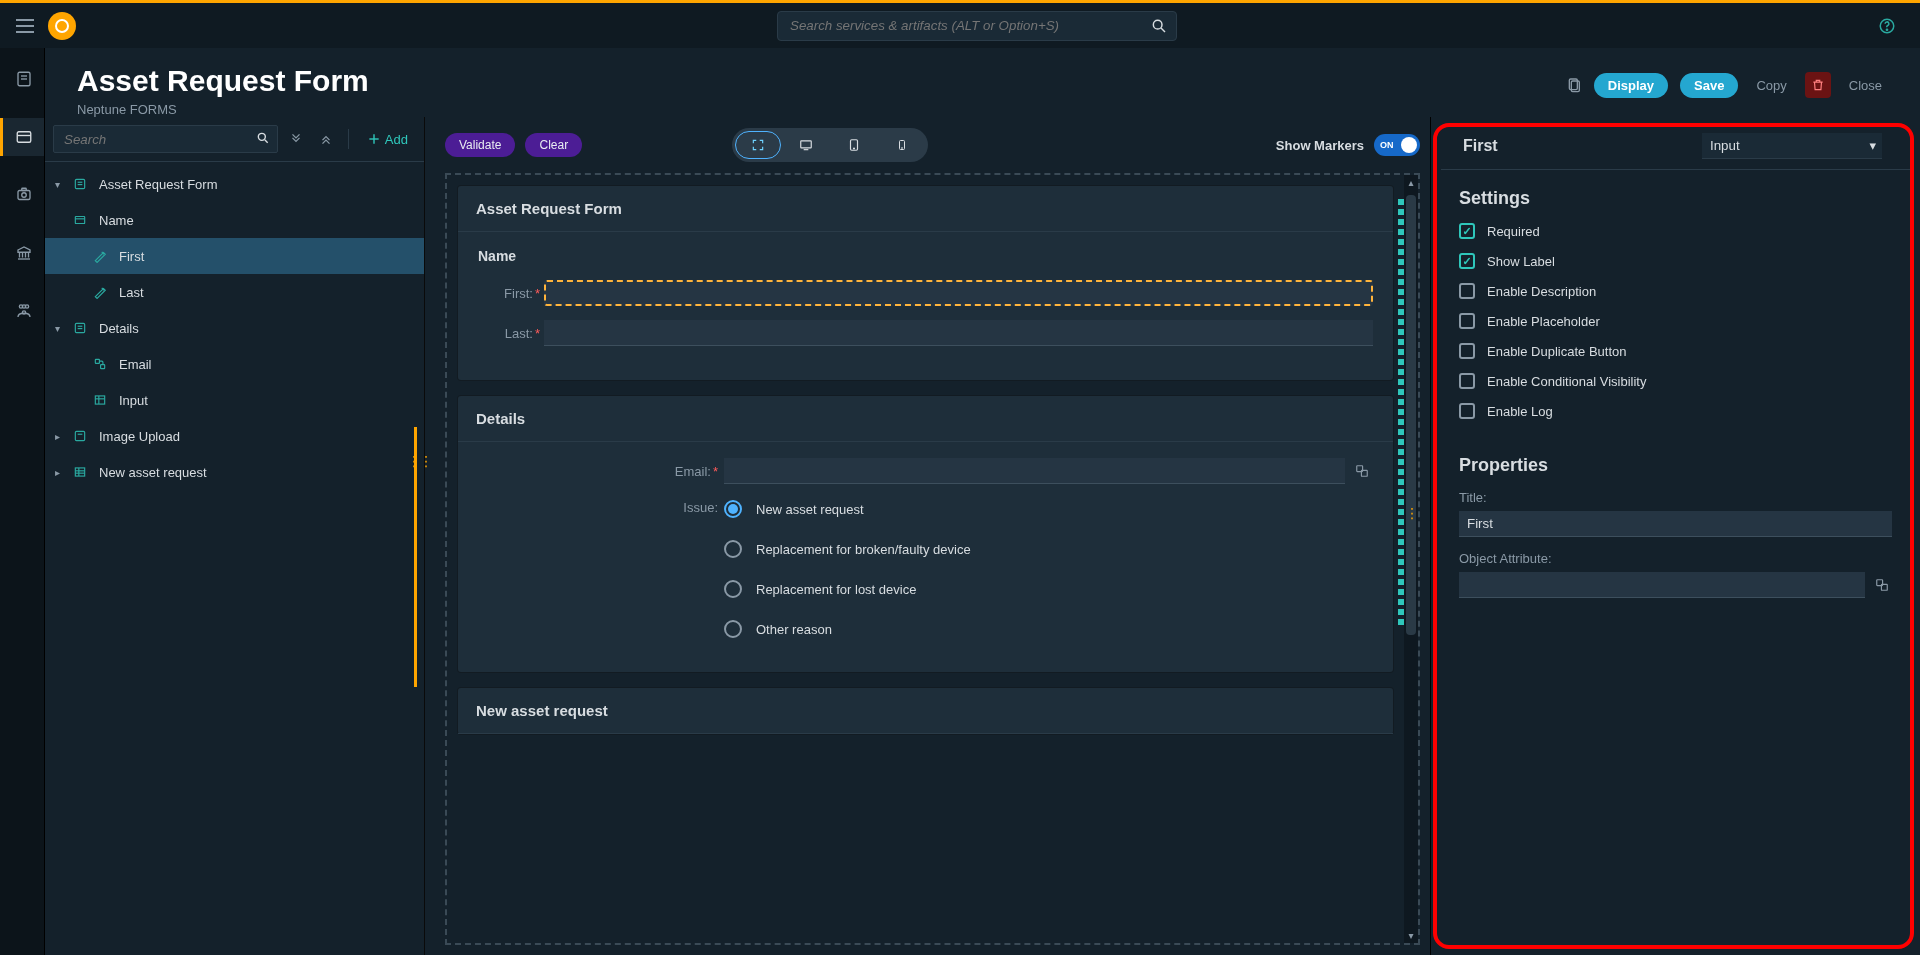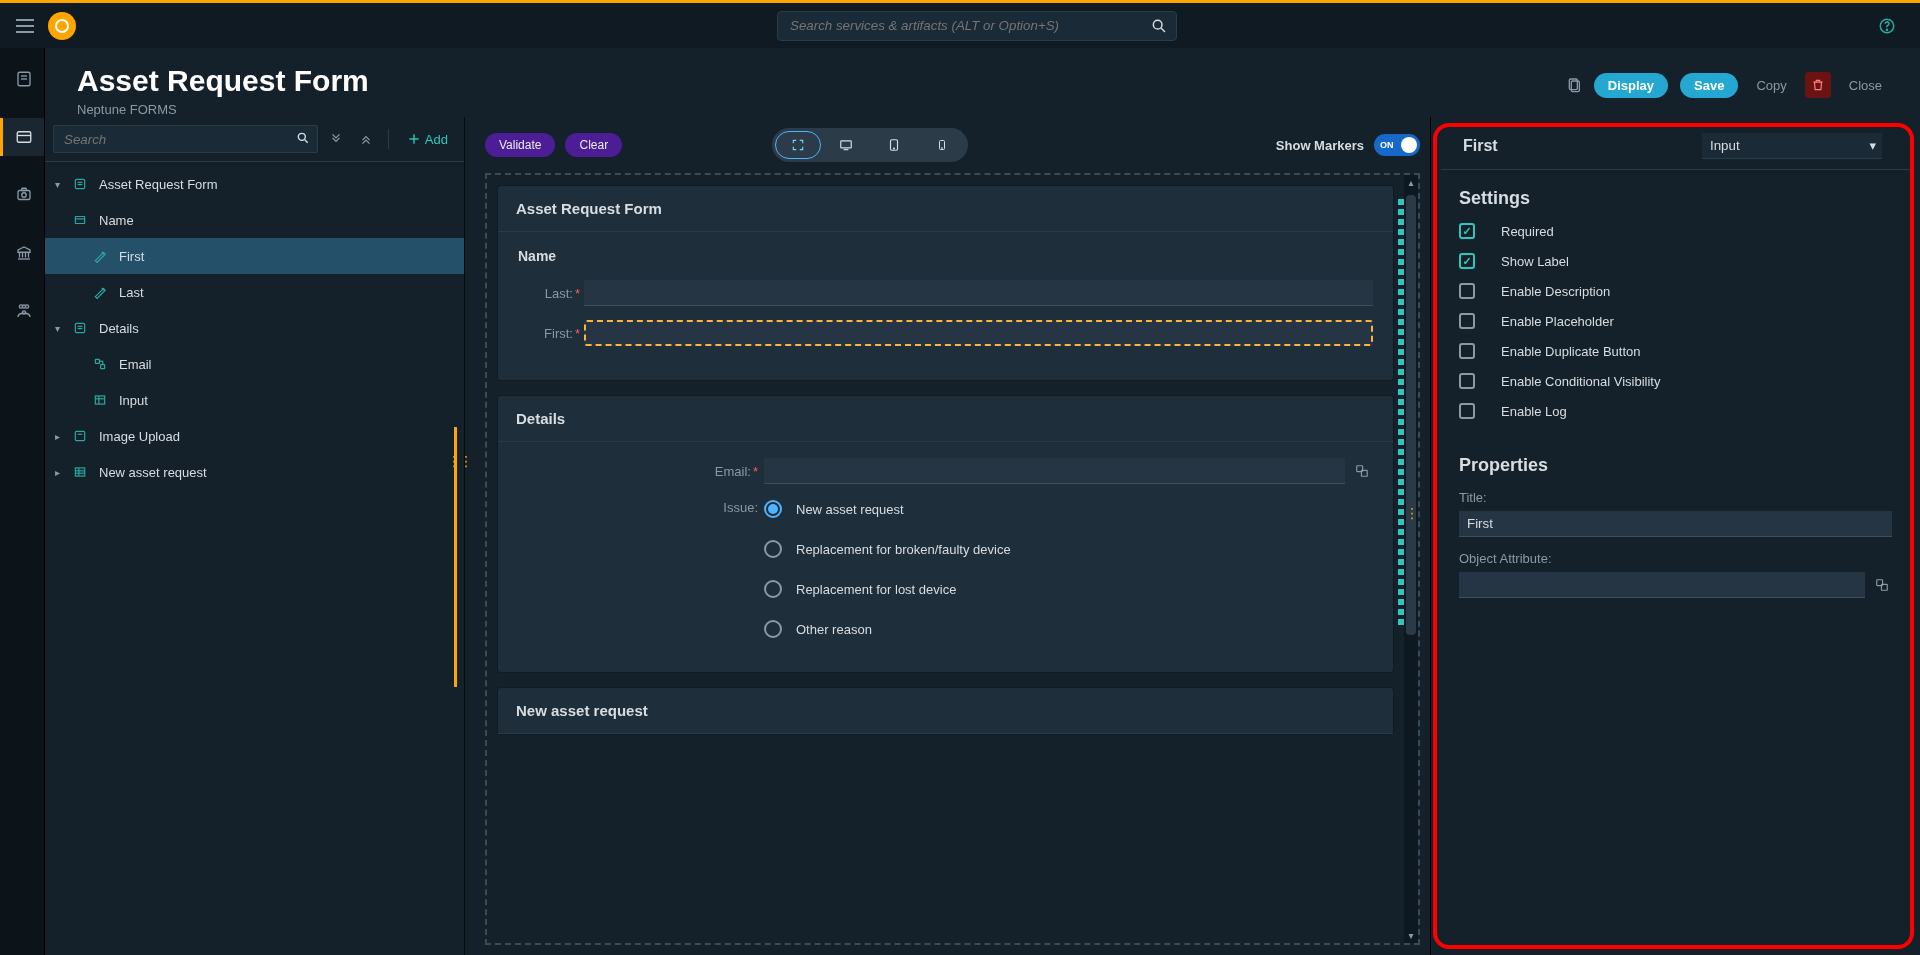--- a/index.html
+++ b/index.html
@@ -111,21 +111,21 @@
     border-bottom:1px solid var(--border);
   }
   .tab{
     padding:10px 2px;cursor:pointer;color:var(--text-dim);font-weight:700;font-size:12px;letter-spacing:.3px;
   }
   .tab.active{color:var(--teal-bright);border-bottom:3px solid var(--teal-bright);margin-bottom:-1px;}
   
   .panes{flex:1;display:flex;min-height:0;}
   
   .left-panel{
-    width:420px;display:flex;flex-direction:column;border-right:1px solid #0a0a0a;
+    width:380px;display:flex;flex-direction:column;border-right:1px solid #0a0a0a;
   }
   .lp-toolbar{
     display:flex;align-items:center;gap:6px;padding:8px 8px;border-bottom:1px solid var(--border);
   }
   .lp-search{position:relative;flex:1;}
   .lp-search input{
     width:100%;height:28px;background:var(--bg3);border:1px solid var(--border);
     color:var(--text);padding:0 30px 0 10px;border-radius:2px;font-style:italic;
   }
   .lp-search .sicon{position:absolute;right:8px;top:6px;color:var(--text);}
@@ -245,21 +245,21 @@
   }
   .rp-title{font-weight:700;font-size:16px;}
   .rp-select{
     background:var(--bg3);border-bottom:1px solid var(--border);border-top:none;border-left:none;border-right:none;
     color:var(--text);height:26px;width:180px;padding:0 22px 0 8px;position:relative;
   }
   .rp-select-wrap{position:relative;}
   .rp-select-wrap::after{content:"▾";position:absolute;right:6px;top:5px;color:var(--text);pointer-events:none;}
   .rp-section{padding:18px 28px;}
   .rp-section h3{margin:0 0 14px 0;font-size:18px;}
-  .chk-row{display:flex;align-items:center;gap:26px;margin-bottom:14px;cursor:pointer;}
+  .chk-row{display:flex;align-items:center;gap:12px;margin-bottom:14px;cursor:pointer;}
   .chk{
     width:16px;height:16px;border:2px solid var(--teal-bright);border-radius:3px;display:flex;align-items:center;justify-content:center;
   }
   .chk.empty{border-color:var(--text-dim);}
   .chk.checked::after{content:"✓";color:var(--teal-bright);font-size:11px;font-weight:900;}
   .prop-label{color:var(--text-dim);font-size:13px;margin-bottom:6px;display:block;}
   .prop-input{
     width:100%;height:26px;background:#253543;border:none;border-bottom:1px solid #3d4f5d;color:var(--text);padding:0 8px;
   }
   svg{display:block;}
@@ -546,26 +546,26 @@
         <div class="right-marker"></div>
         <div class="drag-right"></div>
 
         <div class="canvas">
 
           <div class="card">
             <div class="card-header">Asset Request Form</div>
             <div class="card-body">
               <div class="section-label">Name</div>
               <div class="form-row">
+                <label><span>First:</span><span class="req">*</span></label>
+                <input class="finput dashed-sel" style="">
+              </div>
+              <div class="form-row">
                 <label><span>Last:</span><span class="req">*</span></label>
                 <input class="finput" style="">
-              </div>
-              <div class="form-row">
-                <label><span>First:</span><span class="req">*</span></label>
-                <input class="finput dashed-sel" style="">
               </div>
             </div>
           </div>
 
           <div class="card">
             <div class="card-header">Details</div>
             <div class="card-body">
               <div class="wide-row">
                 <label><span>Email:</span><span class="req">*</span></label>
                 <div class="input-with-btn">

